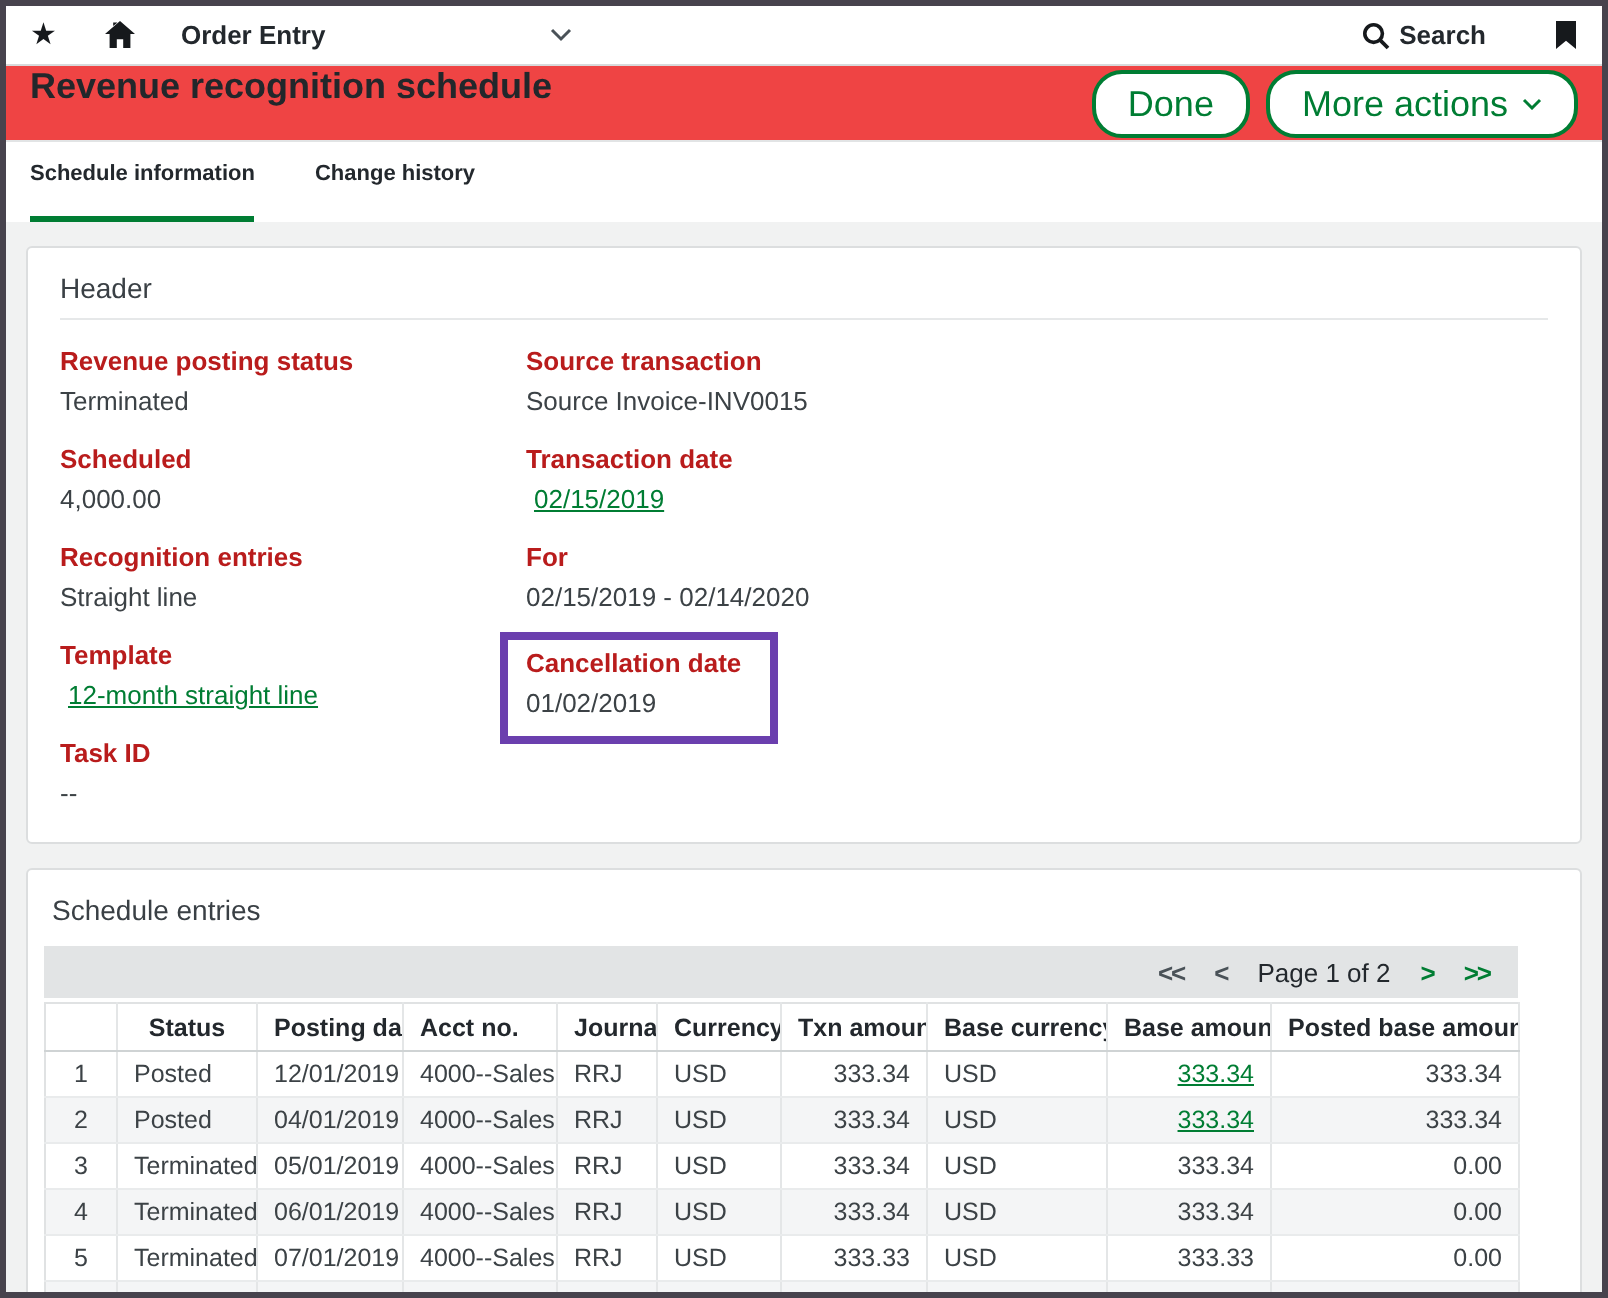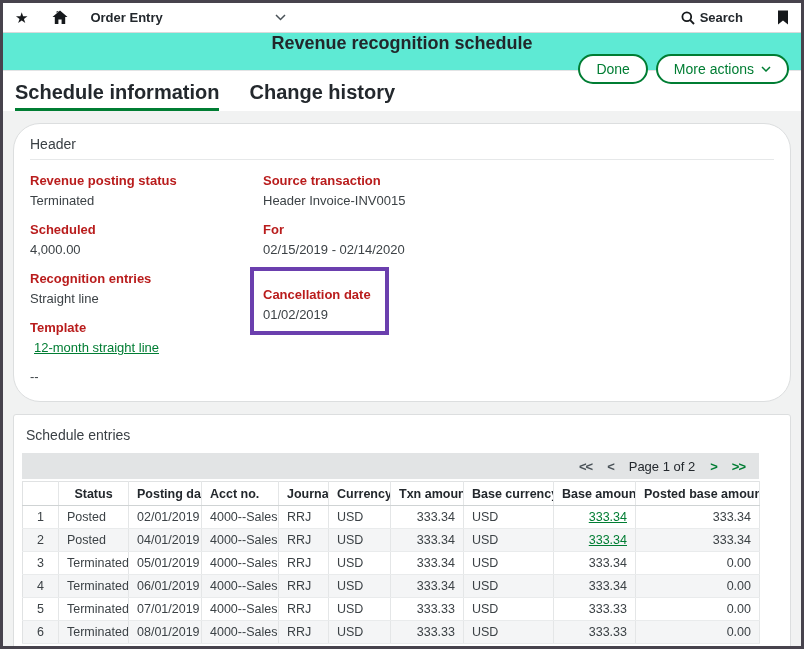--- a/index.html
+++ b/index.html
@@ -24,53 +24,53 @@
   .icon-btn{display:flex;align-items:center;color:#16191c;cursor:pointer;}
   .nav-select{display:flex;align-items:center;margin-left:22px;cursor:pointer;}
   .nav-select .nav-label{font-size:13px;font-weight:bold;color:#23282d;}
   .nav-select .chev{margin-left:112px;color:#4a5258;display:flex;}
   .topbar-right{margin-left:auto;display:flex;align-items:flex-start;}
   .search-ctl{display:flex;align-items:center;cursor:pointer;}
   .search-ctl span{font-size:13px;font-weight:bold;margin-left:5px;}
   .bookmark-ctl{margin-left:34px;display:flex;cursor:pointer;}
   
   .titlebar{
-    height:38px;background:#5eead4;border-bottom:1px solid #e2e4e5;
-    display:flex;align-items:center;padding:0 12px;flex-direction:column;
+    height:38px;background:#ef4444;border-bottom:1px solid #e2e4e5;
+    display:flex;padding:0 12px;
   }
   .page-title{font-size:18px;font-weight:bold;color:#22272b;}
   .title-actions{margin-left:auto;display:flex;align-items:center;gap:8px;}
   .pill-btn{
     border:2px solid var(--accent-green);color:var(--accent-green);
-    background:#fff;border-radius:15px;font-size:14px;line-height:1;
+    background:#fff;border-radius:15px;font-size:18px;line-height:1;
     padding:6px 16px;display:flex;align-items:center;gap:7px;cursor:pointer;
     font-family:inherit;
   }
   
   .tabsbar{background:#fff;padding:10px 12px 0 12px;display:flex;gap:30px;height:40px;}
-  .tab{font-size:20px;color:#23282d;padding-bottom:8px;cursor:pointer;font-weight:bold;}
+  .tab{font-size:11px;color:#23282d;padding-bottom:8px;cursor:pointer;font-weight:bold;}
   .tab.active{border-bottom:3px solid var(--accent-green);}
   
   .content{padding:12px 10px 0 10px;}
   .card{
     background:#fff;border:1px solid #dcdedf;border-radius:3px;
   }
   .card-title{font-size:14px;color:#3a4045;}
   
-  .header-card{padding:12px 16px 16px 16px;border-radius:27px;}
+  .header-card{padding:12px 16px 16px 16px;}
   .header-card .card-title{padding-bottom:7px;border-bottom:1px solid #e6e8e9;}
   .fields-grid{display:grid;grid-template-columns:217px 1fr;column-gap:16px;align-items:start;}
   .field{margin-top:13px;}
   .field-label{font-size:13px;font-weight:bold;color:#b91c1c;line-height:16px;}
   .field-value{font-size:13px;color:#3c4246;margin-top:4px;line-height:16px;}
   .field-value.linked{margin-left:4px;}
   a.link{color:var(--accent-green);text-decoration:underline;cursor:pointer;}
   .hl-box{
     display:inline-block;border:4px solid var(--highlight-purple);
-    padding:16px 14px 8px 9px;margin:9px 0 -4px -13px;
+    padding:4px 14px 8px 9px;margin:9px 0 -4px -13px;
   }
   .hl-box .field{margin-top:0;}
   
   .entries-card{margin-top:12px;padding:10px 8px 0 8px;min-height:280px;}
   .entries-card .card-title{padding:2px 8px 10px 4px;}
   .table-wrap{width:737px;}
   .pagination{
     background:#e2e4e5;height:26px;display:flex;align-items:center;
     justify-content:flex-end;gap:15px;padding-right:14px;margin-bottom:2px;
     font-size:13px;
@@ -171,27 +171,32 @@
           </div>
           <div class="field">
             <div class="field-label">Recognition entries</div>
             <div class="field-value">Straight line</div>
           </div>
           <div class="field">
             <div class="field-label">Template</div>
             <div class="field-value linked"><a class="link">12-month straight line</a></div>
           </div>
           <div class="field">
+            <div class="field-label">Task ID</div>
             <div class="field-value">--</div>
           </div>
         </div>
         <div>
           <div class="field">
             <div class="field-label">Source transaction</div>
-            <div class="field-value">Header Invoice-INV0015</div>
+            <div class="field-value">Source Invoice-INV0015</div>
+          </div>
+          <div class="field">
+            <div class="field-label">Transaction date</div>
+            <div class="field-value linked"><a class="link">02/15/2019</a></div>
           </div>
           <div class="field">
             <div class="field-label">For</div>
             <div class="field-value">02/15/2019 - 02/14/2020</div>
           </div>
           <div class="hl-box">
             <div class="field">
               <div class="field-label">Cancellation date</div>
               <div class="field-value">01/02/2019</div>
             </div>
@@ -234,21 +239,21 @@
               <th class="amt">Txn amount</th>
               <th class="lft">Base currency</th>
               <th class="amt">Base amount</th>
               <th class="amt">Posted base amount</th>
             </tr>
           </thead>
           <tbody>
             <tr>
               <td class="num">1</td>
               <td>Posted</td>
-              <td>02/01/2019</td>
+              <td>12/01/2019</td>
               <td>4000--Sales</td>
               <td>RRJ</td>
               <td>USD</td>
               <td class="amt">333.34</td>
               <td>USD</td>
               <td class="amt"><a class="link">333.34</a></td>
               <td class="amt">333.34</td>
             </tr>
             <tr>
               <td class="num">2</td>

